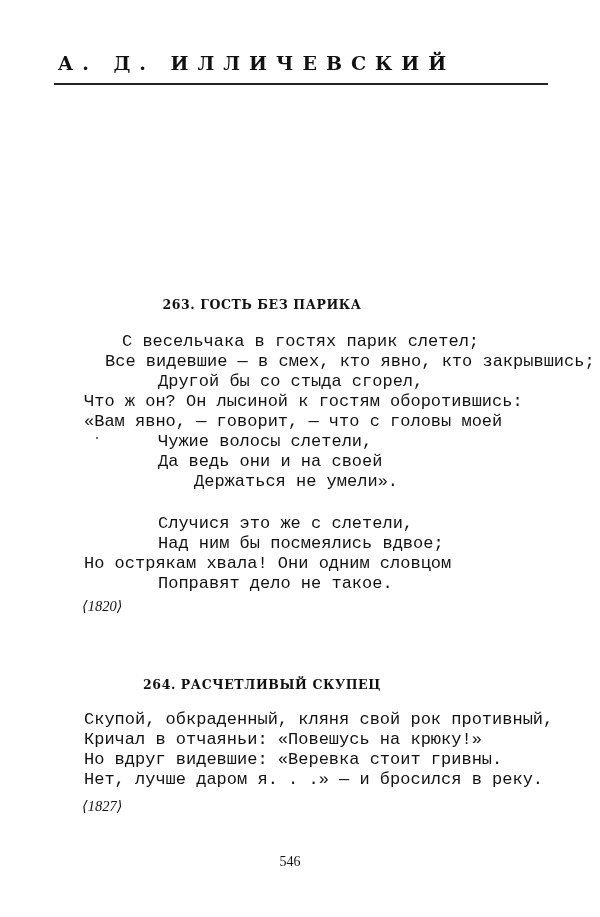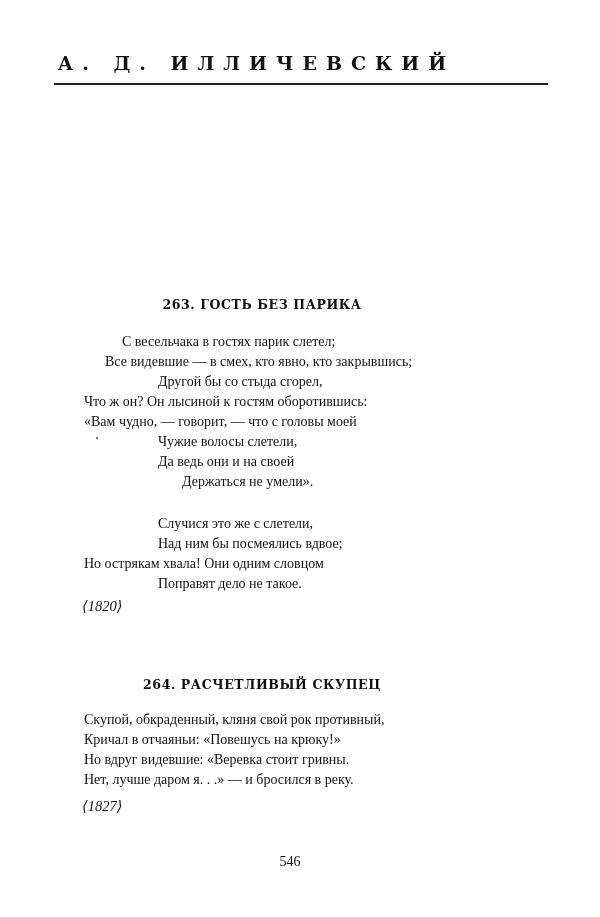--- a/index.html
+++ b/index.html
@@ -20,21 +20,21 @@
     height: 0; border-top: 2px solid #222;
   }
   .poem-title {
     position: absolute; left: 0; width: 524px; text-align: center;
     font-family: "DejaVu Serif", serif; font-weight: bold;
     font-size: 12.5px; letter-spacing: 0.6px;
   }
   .stanza { position: absolute; left: 0; width: 600px; }
   .line {
     position: absolute; white-space: nowrap;
-    font-size: 14px; line-height: 20px;
+    font-size: 17px; line-height: 20px; font-family: Liberation Mono, monospace;
   }
   .date {
     position: absolute; left: 82px; font-style: italic; font-size: 14.5px;
   }
   .page-number {
     position: absolute; left: 0; width: 580px; text-align: center;
     top: 854px; font-size: 14px;
   }
   .stray-mark {
     position: absolute; left: 96px; top: 437px; width: 2px; height: 2px;
@@ -47,24 +47,24 @@
 <div class="running-head">А. Д. ИЛЛИЧЕВСКИЙ</div>
 <div class="head-rule"></div>
 
 <div class="poem-title" style="top:297px;">263. ГОСТЬ БЕЗ ПАРИКА</div>
 
 <div class="stanza">
   <div class="line" style="left:122px; top:332px;">С весельчака в гостях парик слетел;</div>
   <div class="line" style="left:84px;  top:352px;margin-left:21px;">Все видевшие — в смех, кто явно, кто закрывшись;</div>
   <div class="line" style="left:158px; top:372px;">Другой бы со стыда сгорел,</div>
   <div class="line" style="left:84px;  top:392px;">Что ж он? Он лысиной к гостям оборотившись:</div>
-  <div class="line" style="left:84px;  top:412px;">«Вам чудно, — говорит, — что с головы моей</div>
+  <div class="line" style="left:84px;  top:412px;">«Вам явно, — говорит, — что с головы моей</div>
   <div class="line" style="left:158px; top:432px;">Чужие волосы слетели,</div>
   <div class="line" style="left:158px; top:452px;">Да ведь они и на своей</div>
-  <div class="line" style="left:182px; top:472px;">Держаться не умели».</div>
+  <div class="line" style="left:194px; top:472px;">Держаться не умели».</div>
 </div>
 <div class="stray-mark"></div>
 
 <div class="stanza">
   <div class="line" style="left:158px; top:514px;">Случися это же с слетели,</div>
   <div class="line" style="left:158px; top:534px;">Над ним бы посмеялись вдвое;</div>
   <div class="line" style="left:84px;  top:554px;">Но острякам хвала! Они одним словцом</div>
   <div class="line" style="left:158px; top:574px;">Поправят дело не такое.</div>
 </div>
 

